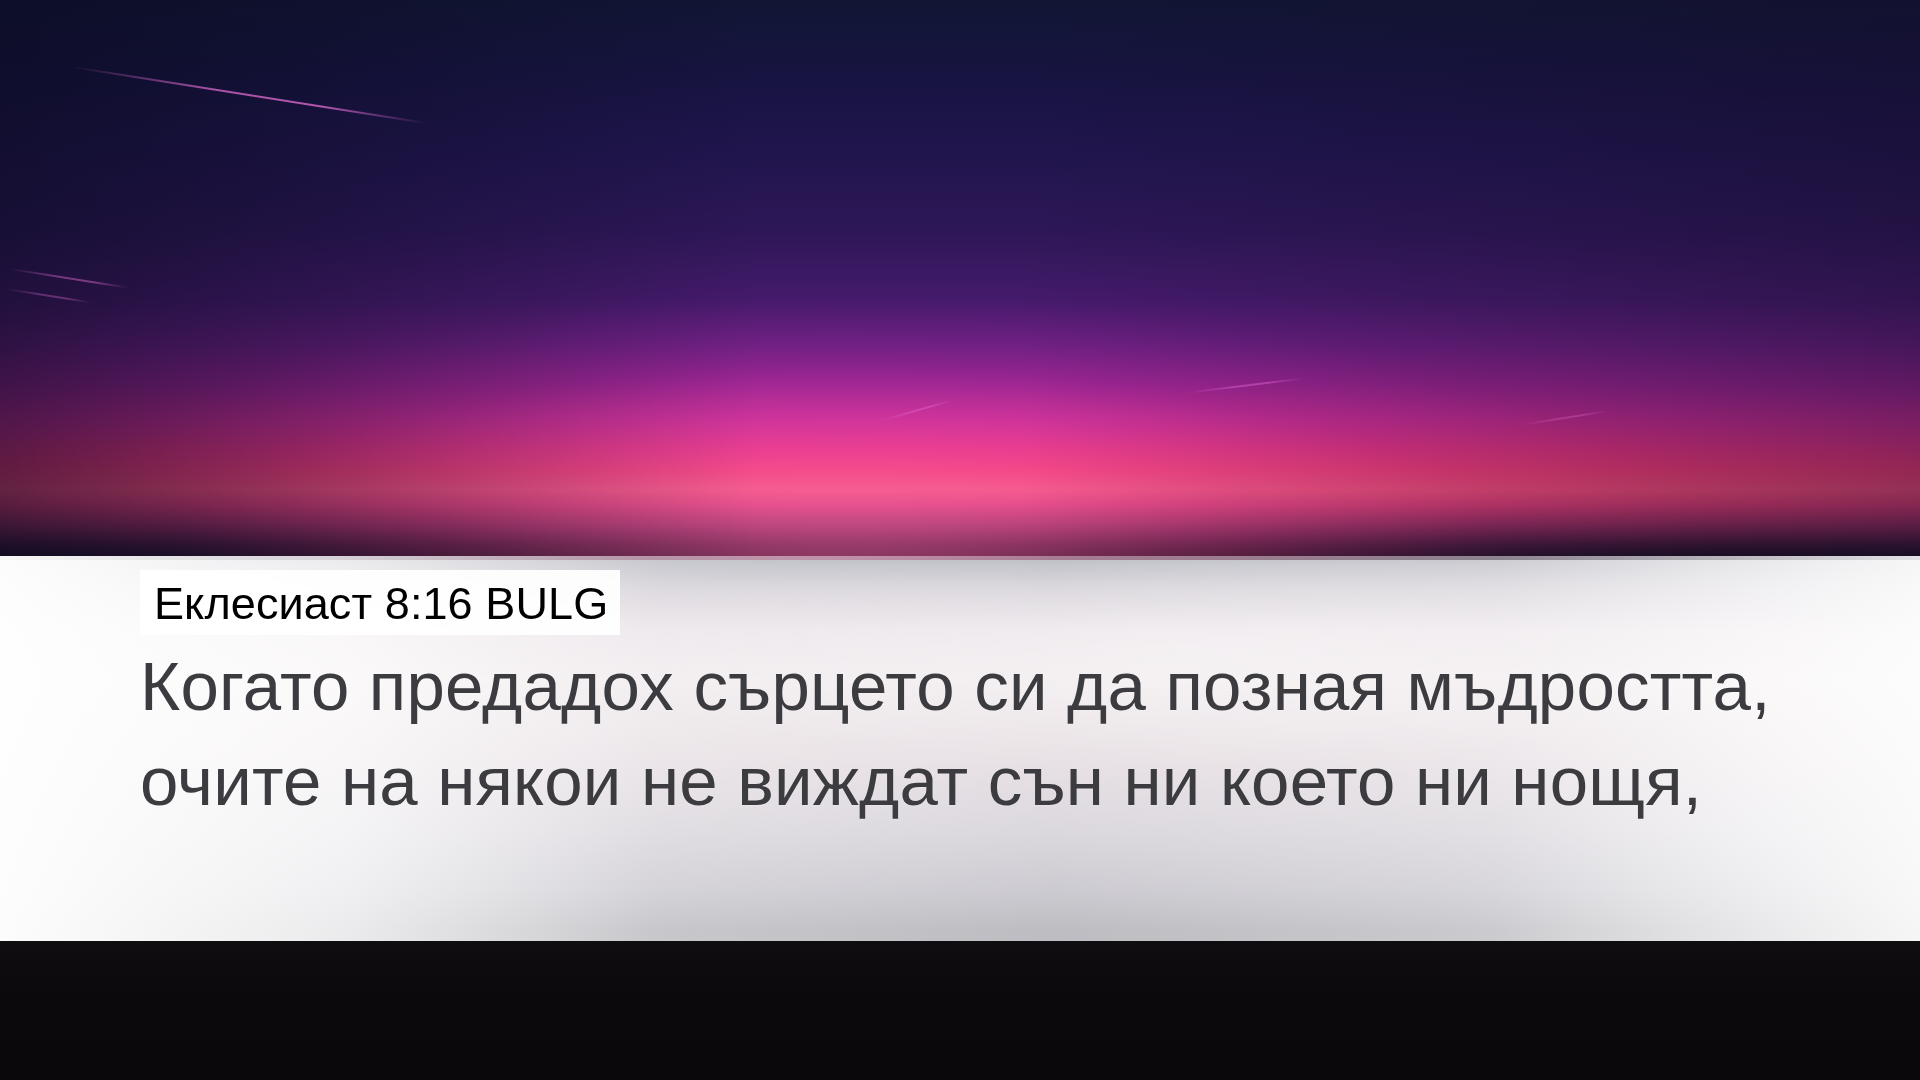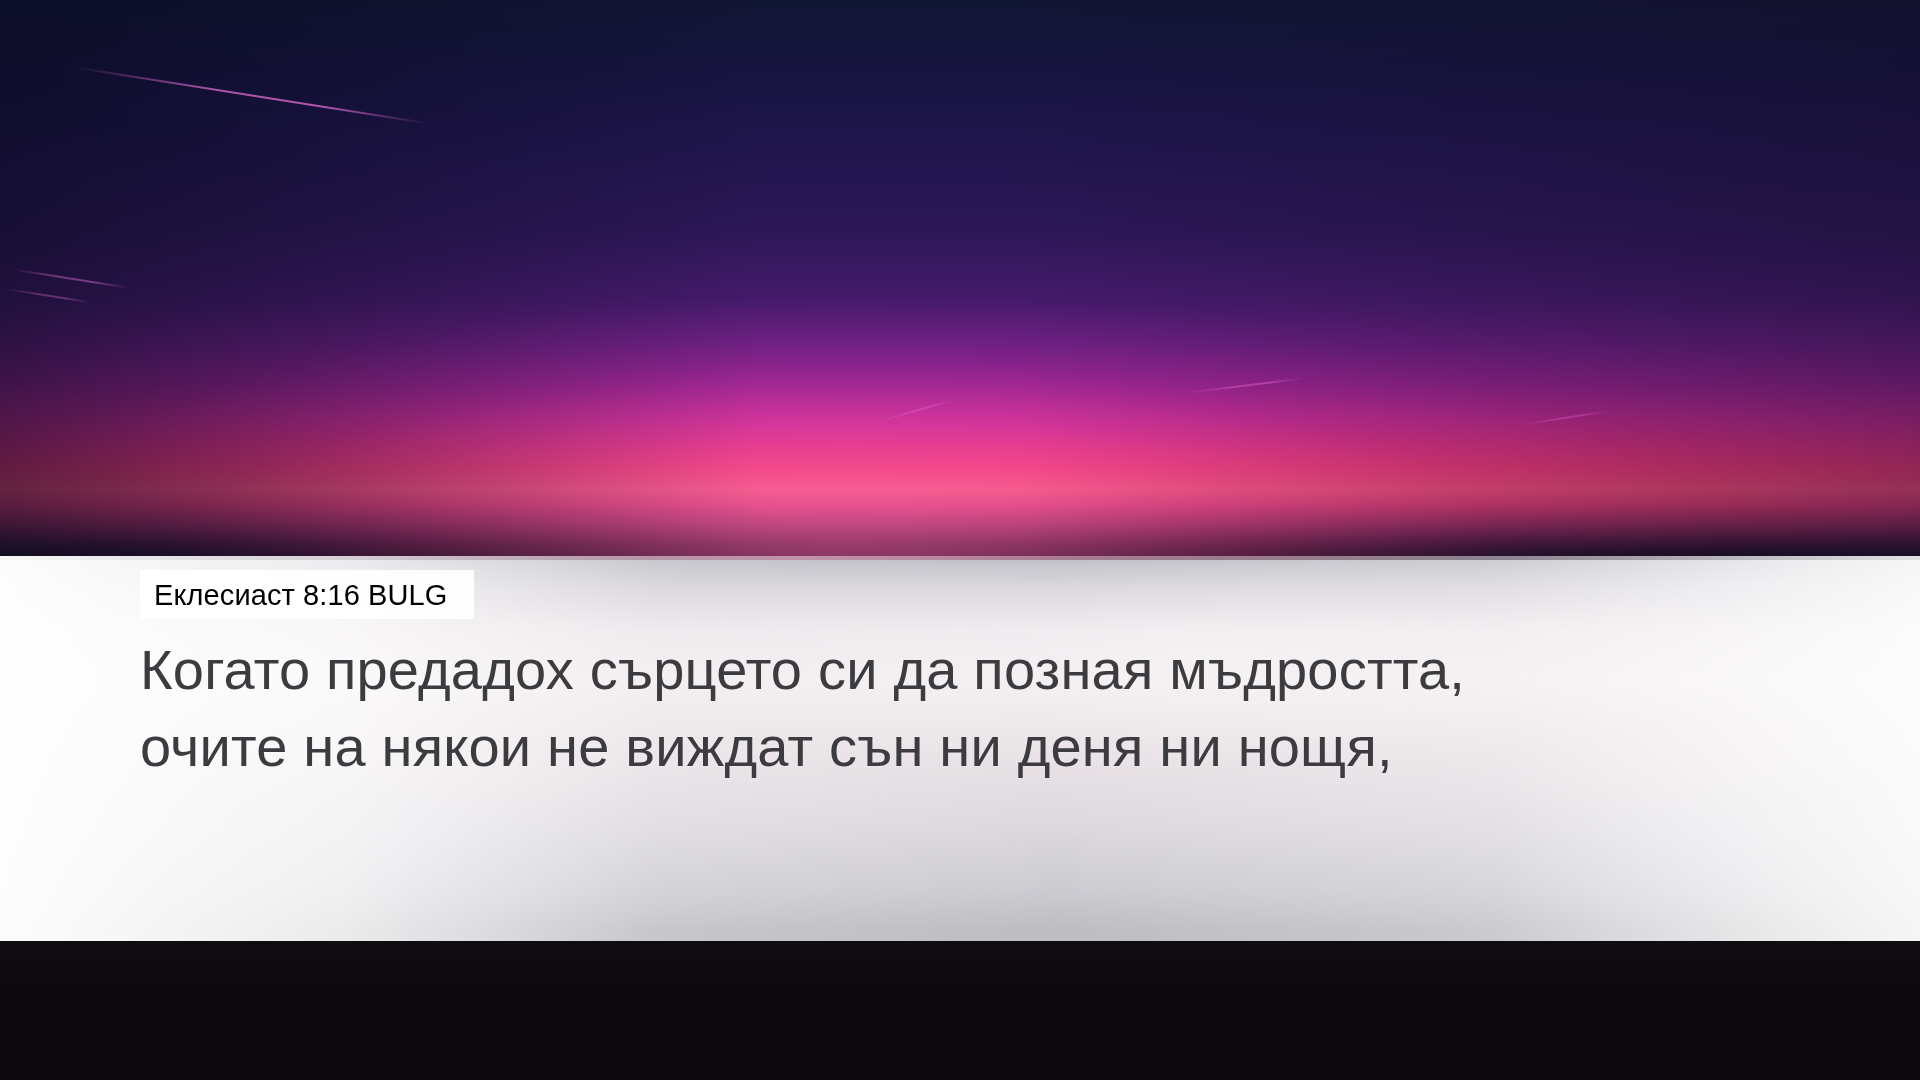--- a/index.html
+++ b/index.html
@@ -130,31 +130,31 @@
     left:0; top:681px;
     width:1920px; height:458px;
     padding-left:140px;
     padding-top:14px;
   }
 
   .reference {
     display:inline-block;
     background:rgba(255,255,255,0.93);
     color:#000;
-    font-size:29px;
+    font-size:45px;
     line-height:1.0;
     letter-spacing:0.1px;
-    padding:11px 27px 9px 14px;
+    padding:11px 12px 9px 14px;
     white-space:nowrap;
   }
 
   .verse {
-    margin-top:12px;
+    margin-top:4px;
     color:#3b3b40;
-    font-size:56px;
+    font-size:69px;
     line-height:1.38;
     letter-spacing:0.2px;
     width:1720px;
     text-shadow:0 1px 0 rgba(255,255,255,0.18);
   }
 </style>
 </head>
 <body>
 
 <div id="scene">
@@ -212,20 +212,20 @@
   <div class="water-sheen" style="top: 560px; height: 420px;"></div>
 
   <div class="caption-panel" style="top: 556px; height: 584px;"></div>
 
   <div class="bottom-band"></div>
 
   <div class="caption-text" style="top: 556px; height: 584px;">
     <div class="reference">Еклесиаст 8:16 BULG</div>
     <div class="verse">
       <div>Когато предадох сърцето си да позная мъдростта,</div>
-      <div>очите на някои не виждат сън ни деня ни нощя,</div>
+      <div>очите на някои не виждат сън ни което ни нощя,</div>
     </div>
   </div>
 
   <div style="position:absolute;left:0;top:1141px;width:1920px;height:0;"></div>
 </div>
 
 <div style="position:fixed;left:0;top:941px;width:1920px;height:139px;background:linear-gradient(to bottom,#100d11 0%,#0b090c 40%,#0a080b 100%);z-index:5;"></div>
 
 </body></html>

